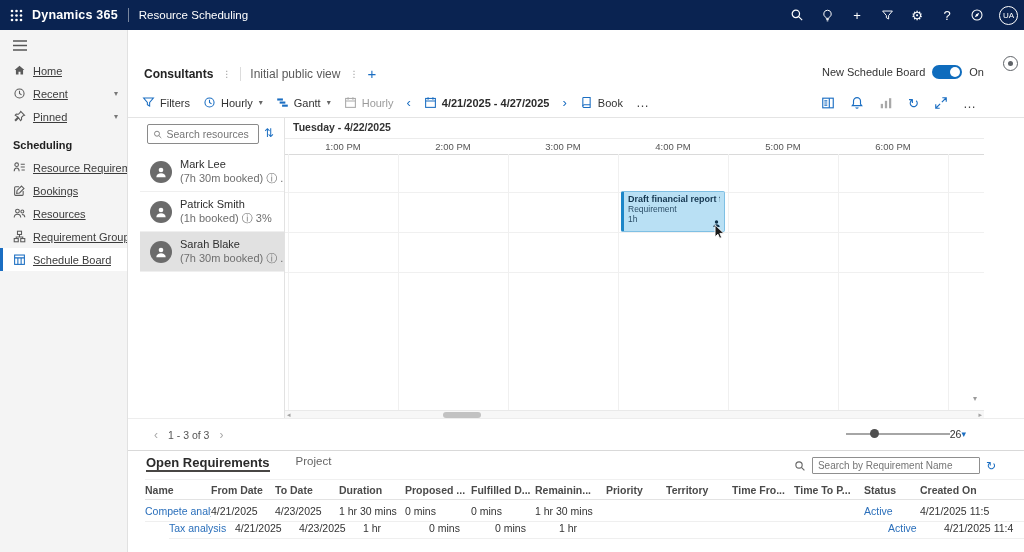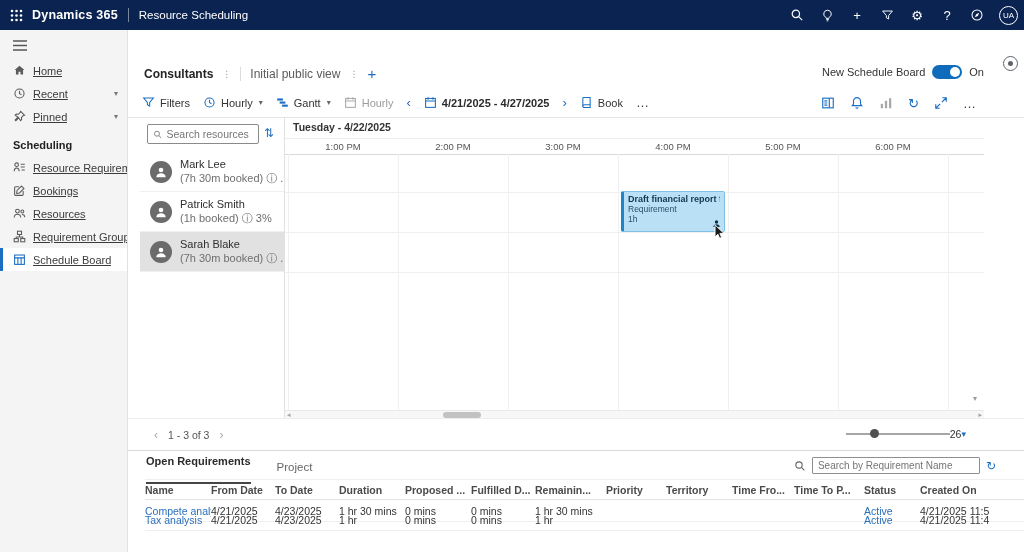--- a/index.html
+++ b/index.html
@@ -88,21 +88,21 @@
   .pchev{color:#a9a9a9;font-size:12px;cursor:pointer;}
   .ptext{color:#555;font-size:10.5px;}
   .slider{position:relative;width:104px;height:12px;cursor:pointer;}
   .slider .track{position:absolute;left:0;right:0;top:5px;height:2px;background:#a6a6a6;}
   .slider .sknob{position:absolute;left:24px;top:1px;width:9px;height:9px;border-radius:50%;background:#4f4f4f;cursor:pointer;}
   .zoomv{font-size:10.5px;color:#333;}
   .zdrop{color:#1b6ec2;font-size:9px;cursor:pointer;}
 
   
   .bpanel{position:absolute;left:0;right:0;top:420px;bottom:0;border-top:1px solid #d9d9d9;background:#fff;}
-  .btab1{font-size:11px;font-weight:700;color:#2b2b2b;padding-bottom:15px;border-bottom:2px solid #484644;cursor:pointer;}
+  .btab1{font-size:13px;font-weight:700;color:#2b2b2b;padding-bottom:0;border-bottom:2px solid #484644;cursor:pointer;}
   .btab2{font-size:11.5px;color:#666;padding-bottom:5px;cursor:pointer;}
   .bsrch{position:absolute;right:28px;top:6px;display:flex;align-items:center;gap:6px;}
   .bsrch input{width:168px;height:17px;border:1px solid #8f8f8f;border-radius:1px;font-size:10px;color:#555;padding:0 5px;outline:none;}
   .brefresh{color:#1b6ec2;font-size:12px;cursor:pointer;}
   .tgrid{position:absolute;left:17px;right:0;display:grid;grid-template-columns:66px 64px 64px 66px 66px 64px 71px 60px 66px 62px 70px 56px 1fr;align-items:center;}
   .tgrid.hdr{top:28px;height:21px;border-top:1px solid #f0f0f0;border-bottom:1px solid #e3e3e3;}
   .hcell{font-size:10.5px;font-weight:700;color:#4a4a4a;white-space:nowrap;overflow:hidden;padding-right:6px;cursor:pointer;}
   .tgrid.row{height:22px;border-bottom:1px solid #efefef;cursor:pointer;}
   .cell{font-size:10.5px;color:#333;white-space:nowrap;overflow:hidden;padding-right:6px;}
   .lnk{color:#2a6fbb;cursor:pointer;}
@@ -481,21 +481,21 @@
         <span class="cell">0 mins</span>
         <span class="cell">1 hr 30 mins</span>
         <span class="cell"></span>
         <span class="cell"></span>
         <span class="cell"></span>
         <span class="cell"></span>
         <span class="cell lnk">Active</span>
         <span class="cell">4/21/2025 11:5</span>
       </div>
 
-      <div class="tgrid row" style="top:58px;">
+      <div class="tgrid row" style="top:66px;margin-left:24px;">
         <span class="cell lnk">Tax analysis</span>
         <span class="cell">4/21/2025</span>
         <span class="cell">4/23/2025</span>
         <span class="cell">1 hr</span>
         <span class="cell">0 mins</span>
         <span class="cell">0 mins</span>
         <span class="cell">1 hr</span>
         <span class="cell"></span>
         <span class="cell"></span>
         <span class="cell"></span>

